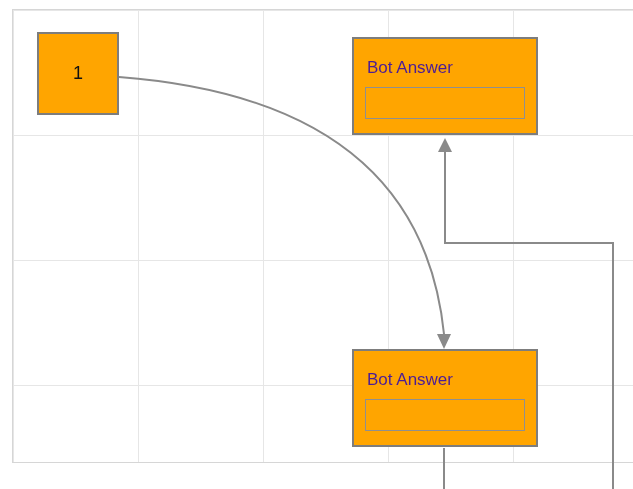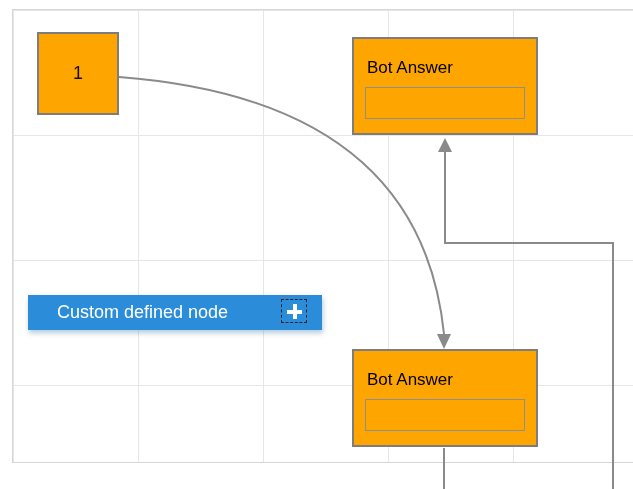--- a/index.html
+++ b/index.html
@@ -60,21 +60,21 @@
   }
   .bot {
     width: 186px; height: 98px;
   }
   .bot.top    { left: 352px; top: 37px; }
   .bot.bottom { left: 352px; top: 349px; }
   .bot-title {
     position: absolute;
     left: 13px; top: 19px;
     font-size: 17px;
-    color: #000000;
+    color: #4c1d95;
     white-space: nowrap;
   }
   .bot-input {
     position: absolute;
     left: 11px; top: 48px;
     width: 160px; height: 32px;
     box-sizing: border-box;
     border: 1px solid #8f8f8f;
     background: transparent;
   }
@@ -144,23 +144,14 @@
   <div class="node bot top">
     <div class="bot-title">Bot Answer</div>
     <div class="bot-input"></div>
   </div>
 
   <div class="node bot bottom">
     <div class="bot-title">Bot Answer</div>
     <div class="bot-input"></div>
   </div>
 
-  <div class="custom-bar">
-    <span class="custom-label">Custom defined node</span>
-    <div class="plus-btn">
-      <span class="plus">
-        <i class="ph"></i>
-          <i class="pv"></i>
-      </span>
-    </div>
-  </div>
 
 </div>
 
 </body></html>

